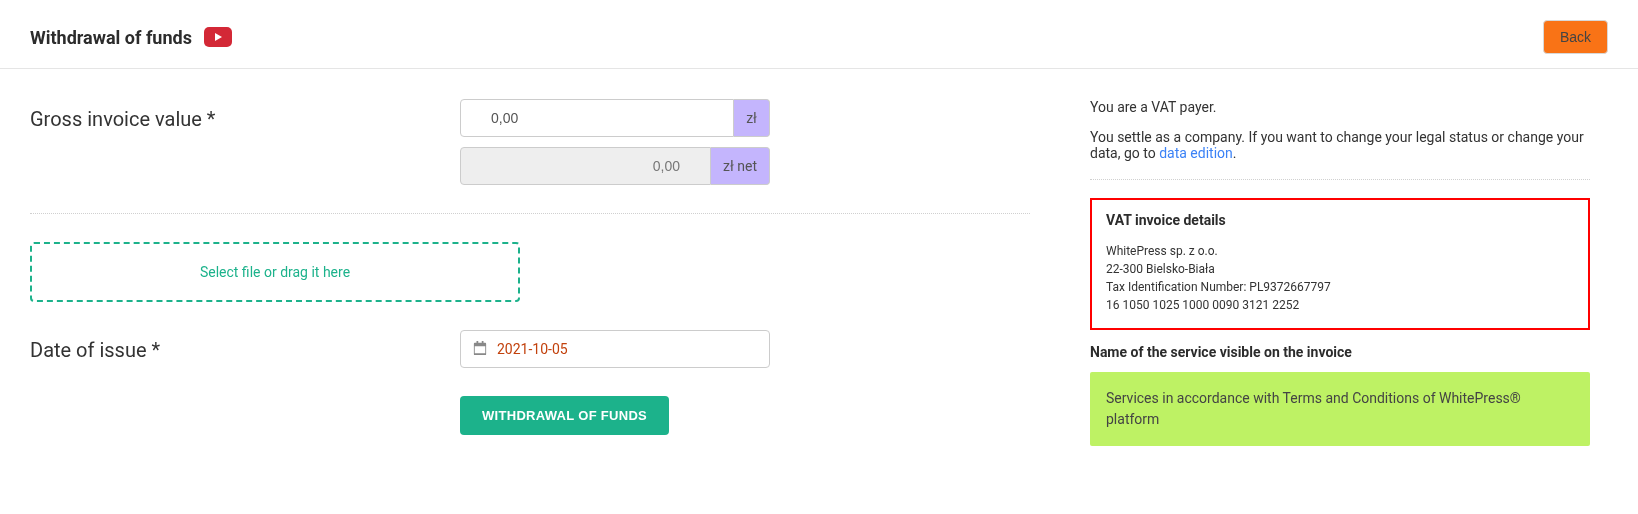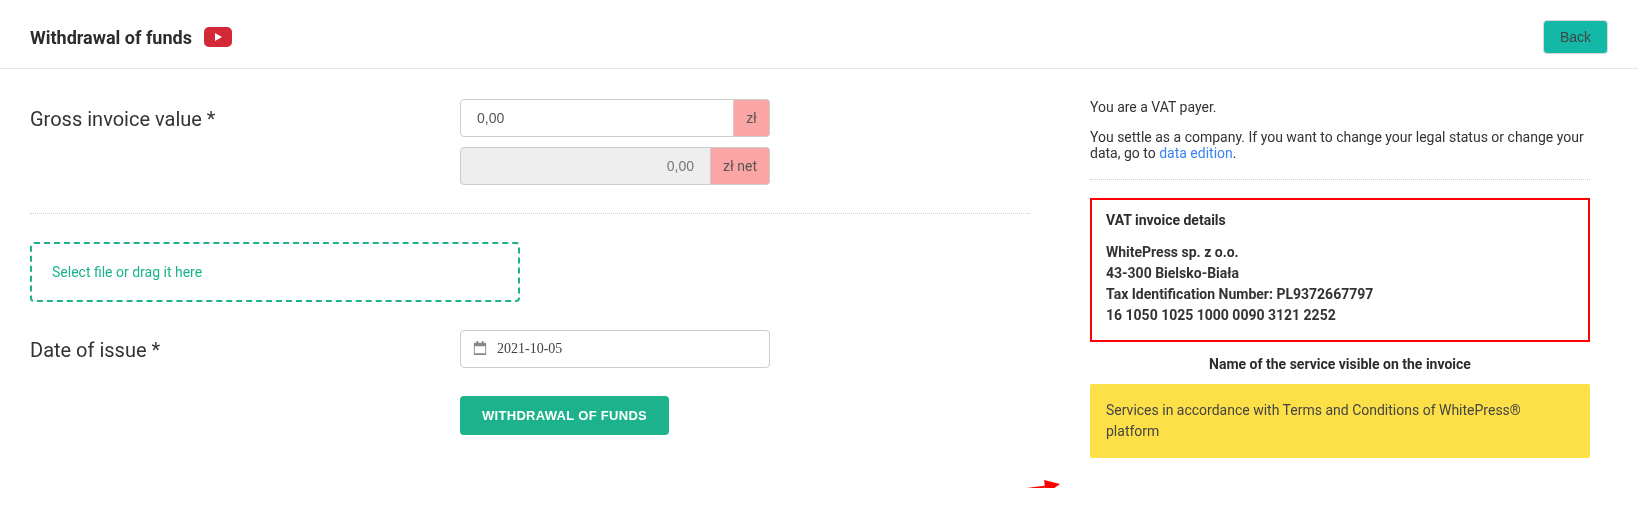--- a/index.html
+++ b/index.html
@@ -37,21 +37,21 @@
       border-radius: 5px;
       display: flex;
       align-items: center;
       justify-content: center;
     }
     .youtube-icon svg {
       fill: #fff;
     }
     .back-button {
       border: 1px solid #d8d8d8;
-      background: #14b8a6;
+      background: #f97316;
       border-radius: 4px;
       padding: 8px 16px;
       font-size: 14px;
       color: #444;
       cursor: pointer;
     }
     .container {
       display: flex;
       padding: 30px;
       gap: 60px;
@@ -80,53 +80,54 @@
     }
     .input-group {
       display: flex;
       width: 310px;
       margin-bottom: 10px;
     }
     .text-input {
       flex: 1;
       border: 1px solid #ccc;
       border-radius: 4px 0 0 4px;
-      padding: 8px 16px;
+      padding: 8px 30px;
       font-size: 14px;
       color: #555;
       height: 38px;
     }
     .text-input-right {
       text-align: right;
     }
     .input-disabled {
       background: #eeeeee;
       color: #777;
     }
     .input-suffix {
       border: 1px solid #ccc;
       border-left: none;
-      background: #fca5a5;
+      background: #c4b5fd;
       padding: 8px 12px;
       border-radius: 0 4px 4px 0;
       color: #555;
       font-size: 14px;
       display: flex;
       align-items: center;
       min-width: 36px;
       justify-content: center;
     }
     .divider {
       border-top: 1px dotted #d0d0d0;
       margin: 18px 0 28px 0;
     }
     .file-drop {
       border: 2px dashed #1cb28b;
       border-radius: 4px;
       padding: 20px;
+      text-align: center;
       color: #1cb28b;
       font-size: 14px;
       cursor: pointer;
       width: 490px;
     }
     .plain-input {
       width: 490px;
       border: 1px solid #ccc;
       border-radius: 4px;
       padding: 8px 12px;
@@ -140,24 +141,23 @@
       border-radius: 4px;
       width: 310px;
       height: 38px;
       padding: 0 12px;
       gap: 10px;
     }
     .date-input-wrap svg {
       fill: #888;
     }
     .date-text {
-      color: #404040;
+      color: #c2410c;
       font-size: 14px;
       flex:1;
-      font-family:Liberation Serif, serif;
     }
     .submit-button {
       background: #1cb28b;
       color: #fff;
       border: none;
       border-radius: 4px;
       padding: 12px 22px;
       font-size: 13px;
       font-weight: 600;
       letter-spacing: 0.3px;
@@ -183,34 +183,32 @@
       padding: 12px 0 14px 14px;
       margin-bottom: 14px;
     }
     .box-title {
       font-weight: 700;
       font-size: 14px;
       color: #2c2c2c;
       margin-bottom: 14px;
     }
     .detail-line {
-      font-size: 14px;
+      font-size: 12px;
       color: #333;
       line-height: 1.5;
-      font-weight: bold;
     }
     .section-label {
       font-weight: 700;
       font-size: 14px;
       color: #2c2c2c;
       margin-bottom: 12px;
-      text-align: center;
     }
     .service-box {
-      background: #fde047;
+      background: #bef264;
       padding: 16px;
       font-size: 14px;
       color: #444;
       border-radius: 2px;
       line-height: 1.5;
     }
     .arrow-annotation {
       position: absolute;
       left: 790px;
       top: 405px;
@@ -294,21 +292,21 @@
     <p class="info-line">You are a VAT payer.</p>
     <p class="info-line">
       <span>You settle as a company. If you want to change your legal status or change your data, go to </span><a class="link">data edition</a><span>.</span>
     </p>
 
     <div class="dotted-divider"></div>
 
     <div class="highlight-box">
       <div class="box-title">VAT invoice details</div>
       <div class="detail-line">WhitePress sp. z o.o.</div>
-      <div class="detail-line">43-300 Bielsko-Biała</div>
+      <div class="detail-line">22-300 Bielsko-Biała</div>
       <div class="detail-line">Tax Identification Number: PL9372667797</div>
       <div class="detail-line">16 1050 1025 1000 0090 3121 2252</div>
     </div>
 
     <div class="section-label">Name of the service visible on the invoice</div>
     <div class="service-box">Services in accordance with Terms and Conditions of WhitePress® platform</div>
   </div>
 </div>
 
 <svg class="arrow-annotation" width="280" height="60" viewBox="0 0 280 60">

